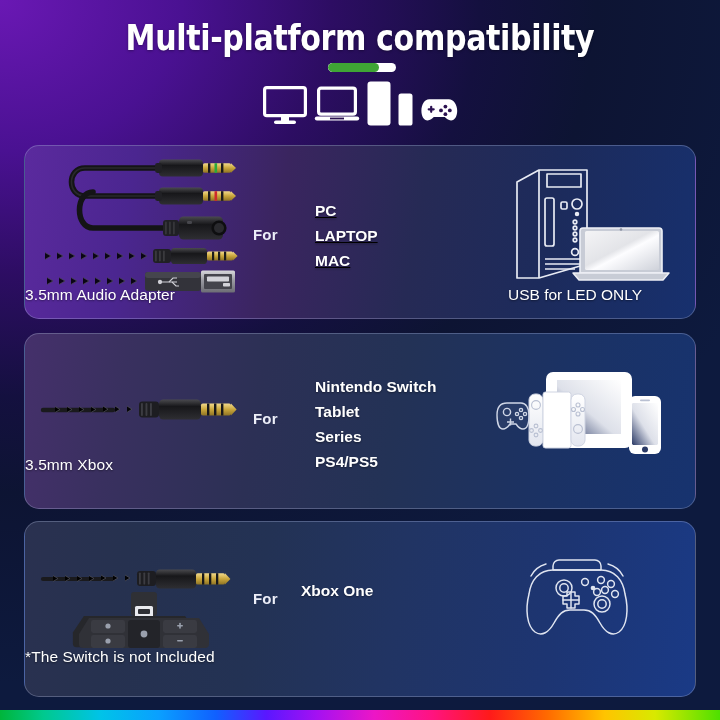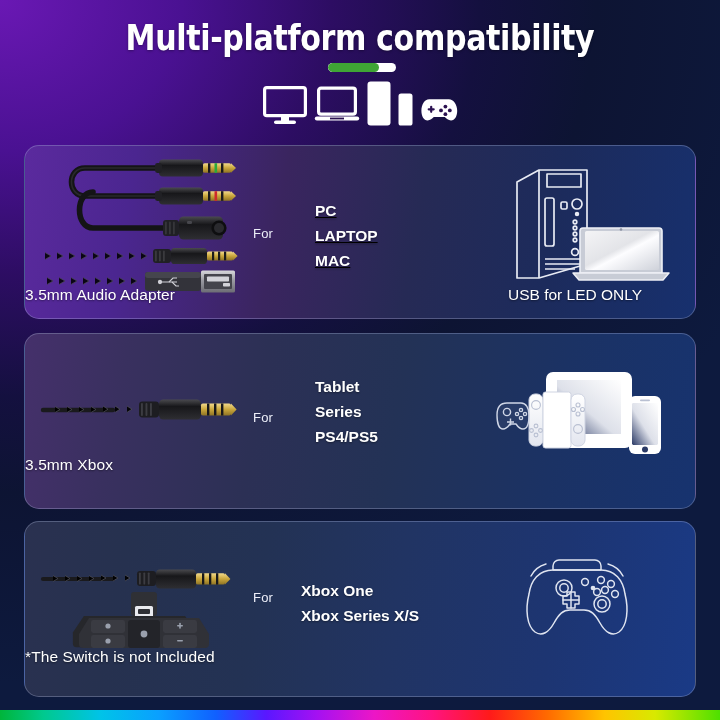--- a/index.html
+++ b/index.html
@@ -65,21 +65,21 @@
   .card-inner { position:relative; width:100%; height:100%; }
   
   .art-col { position:absolute; left:0; top:0; width:230px; height:100%; }
   .art-caption {
     position:absolute; left:0; width:230px; text-align:left;
     font-size:15.5px; font-weight:400; color:#ffffff; letter-spacing:.1px;
     text-shadow:0 1px 2px rgba(0,0,0,.45);
   }
   
   .for-word {
-    position:absolute; font-size:13px; font-weight:400; color:#eceef8;
+    position:absolute; font-size:15px; font-weight:700; color:#eceef8;
     letter-spacing:.2px;
   }
   .for-list { position:absolute; }
   .for-list .li {
     font-size:15.5px; font-weight:700; color:#ffffff;
     line-height:25px; white-space:nowrap;
     text-shadow:0 1px 2px rgba(0,0,0,.4);
   }
   .for-list.center .li { text-align:left; }
   
@@ -347,20 +347,21 @@
           <rect x="164" y="14.5" width="2.4" height="12" fill="#17171a"></rect>
           <rect x="171" y="14.5" width="2.4" height="12" fill="#17171a"></rect>
           <rect x="178" y="14.5" width="2.4" height="12" fill="#17171a"></rect>
           <path d="M188 14.5 l5.6 6 l-5.6 6 z" fill="url(#goldG)"></path>
         </svg>
         <div class="art-caption" style="top:122px;">3.5mm Xbox</div>
       </div>
 
       <div class="for-word" style="left:228px; top:76px;">For</div>
       <div class="for-list" style="left:290px; top:40px;">
+        <div class="li">Nintendo Switch</div>
         <div class="li">Tablet</div>
         <div class="li">Series</div>
         <div class="li">PS4/PS5</div>
       </div>
 
       <div class="dev-col">
         <svg width="200" height="120" viewBox="0 0 200 120" style="position:absolute;left:42px;top:22px">
           <defs>
             <linearGradient id="tabScreen" x1="1" y1="0" x2="0" y2="1">
               <stop offset="0" stop-color="#ffffff"></stop>
@@ -469,21 +470,20 @@
               <rect x="98.2" y="4.8" width="1.6" height="6" rx=".8"></rect>
             </g>
           </g>
         </svg>
         <div class="art-caption" style="top:126px;">*The Switch is not Included</div>
       </div>
 
       <div class="for-word" style="left:228px; top:68px;">For</div>
       <div class="for-list center" style="left:276px; top:56px; width:180px;">
         <div class="li">Xbox One</div>
-        <div class="li">Xbox Series X/S</div>
       </div>
 
       <div class="dev-col">
         <svg width="180" height="110" viewBox="0 0 180 110" style="position:absolute;left:46px;top:26px">
           <g fill="none" stroke="#dfe4f0" stroke-width="1.5" stroke-linejoin="round" stroke-linecap="round">
             <path d="M58 12 h36 a6 6 0 0 1 6 6 v4 h-48 v-4 a6 6 0 0 1 6 -6 z"></path>
             <path d="M45 16 c-7 2 -12 6 -15 12"></path>
             <path d="M107 16 c7 2 12 6 15 12"></path>
             <path d="M52 22 h48 c14 0 22 10 24 24 4 16 2 32 -6 38 -7 5 -14 0 -19 -9 -5 -9 -9 -13 -16 -13 h-14 c-7 0 -11 4 -16 13 -5 9 -12 14 -19 9 -8 -6 -10 -22 -6 -38 2 -14 10 -24 24 -24 z"></path>
             <circle cx="63" cy="40" r="8"></circle>

